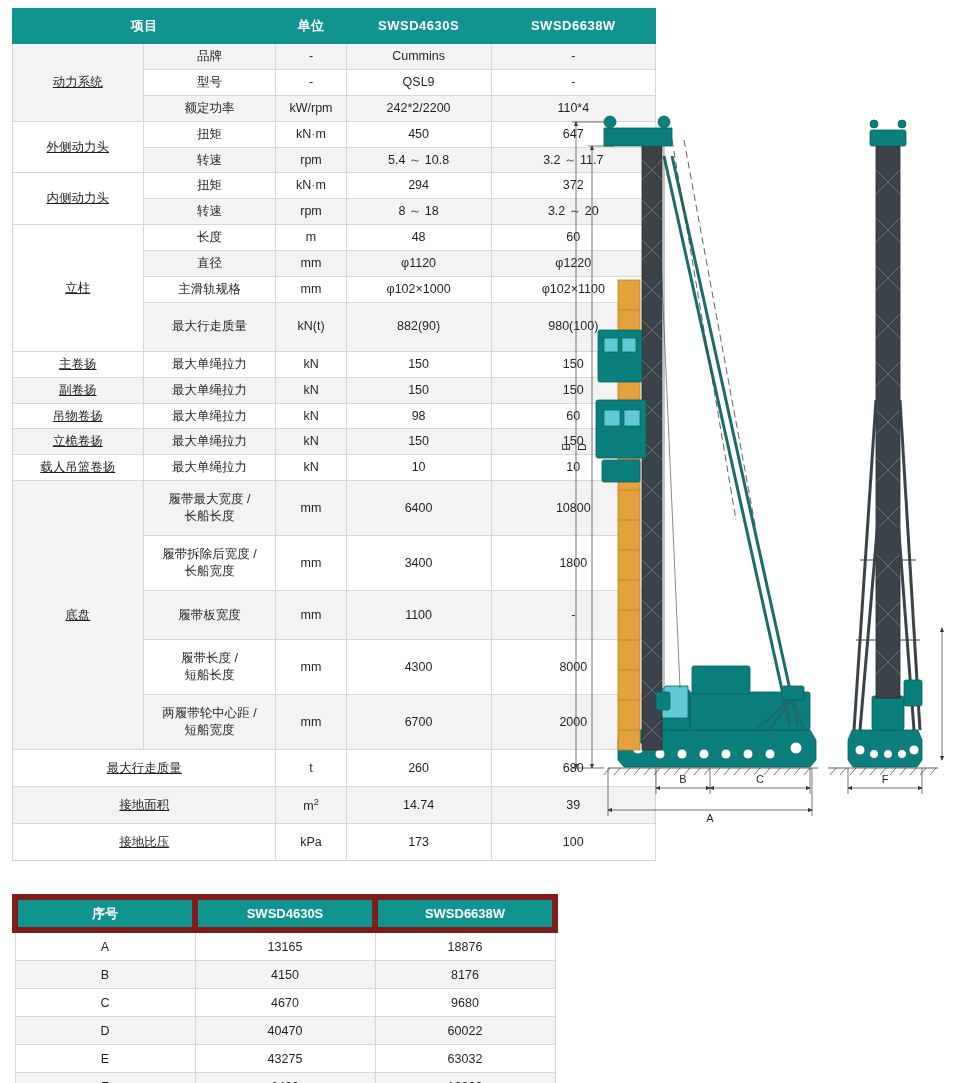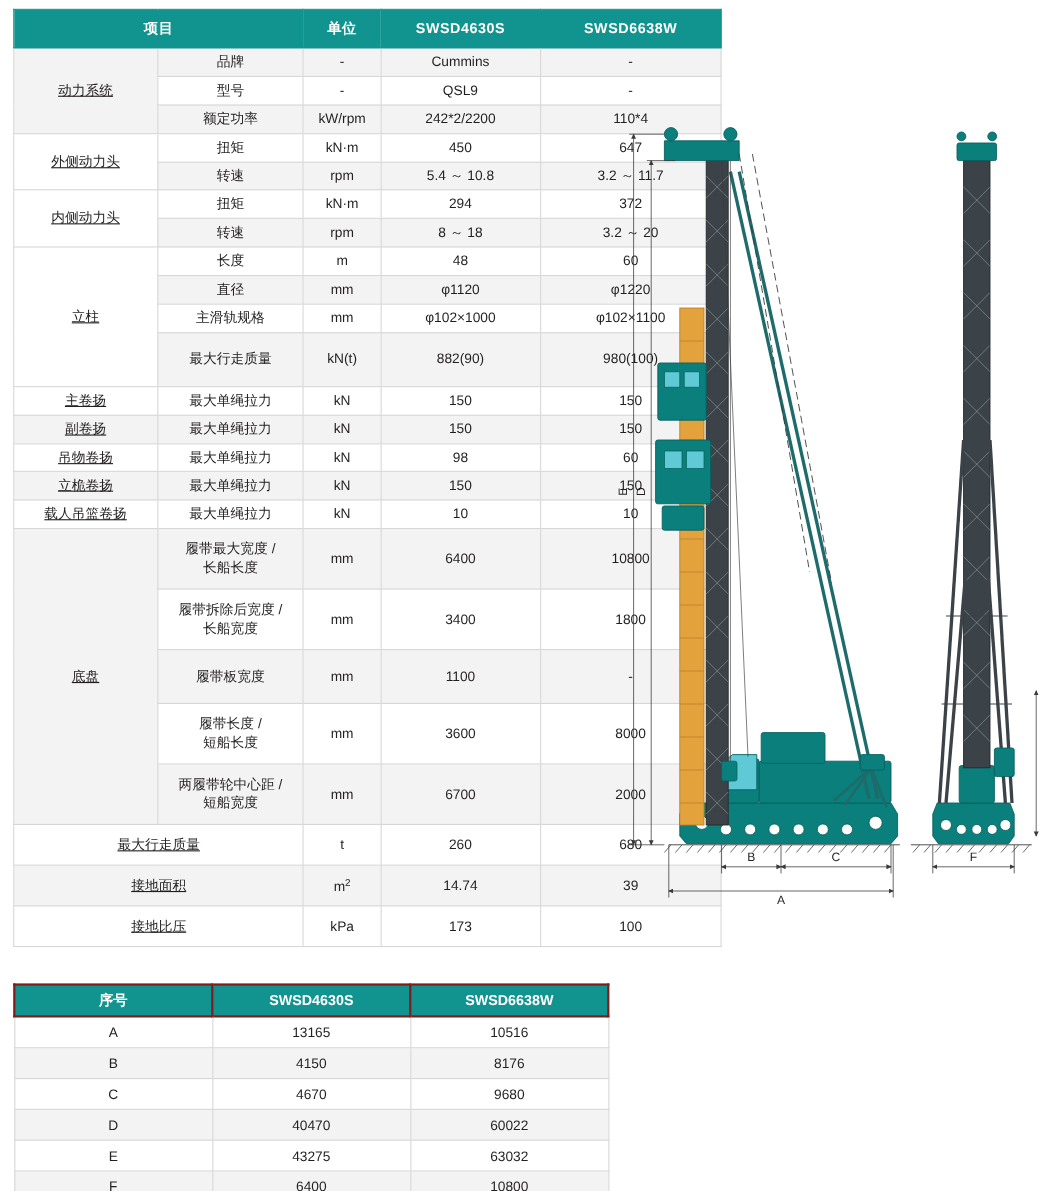--- a/index.html
+++ b/index.html
@@ -86,21 +86,21 @@
     border-collapse: collapse;
     width: 540px;
     table-layout: fixed;
   }
   table.dim th {
     background: #11948f;
     color: #fff;
     font-weight: bold;
     font-size: 13px;
     height: 25px;
-    border: 2px solid #7f1d1d;
+    border: 6px solid #7f1d1d;
     text-align: center;
   }
   table.dim td {
     border: 1px solid #d7d7d7;
     text-align: center;
     font-size: 12.5px;
     height: 25px;
     color: #231f20;
   }
   table.dim tr.shade td { background: #f3f3f3; }
@@ -267,21 +267,21 @@
         </tr>
         <tr class="shade">
           <td class="item" style="height:40px">履带板宽度</td>
           <td>mm</td>
           <td>1100</td>
           <td>-</td>
         </tr>
         <tr>
           <td class="item two-line" style="height:44px">履带长度 /<br>短船长度</td>
           <td>mm</td>
-          <td>3600</td>
+          <td>4300</td>
           <td>8000</td>
         </tr>
         <tr class="shade">
           <td class="item two-line" style="height:44px">两履带轮中心距 /<br>短船宽度</td>
           <td>mm</td>
           <td>6700</td>
           <td>2000</td>
         </tr>
 
         <tr>
@@ -317,21 +317,21 @@
         <tr>
           <th>序号</th>
           <th>SWSD4630S</th>
           <th>SWSD6638W</th>
         </tr>
       </thead>
       <tbody>
         <tr>
           <td>A</td>
           <td>13165</td>
-          <td>10516</td>
+          <td>18876</td>
         </tr>
         <tr class="shade">
           <td>B</td>
           <td>4150</td>
           <td>8176</td>
         </tr>
         <tr>
           <td>C</td>
           <td>4670</td>
           <td>9680</td>

